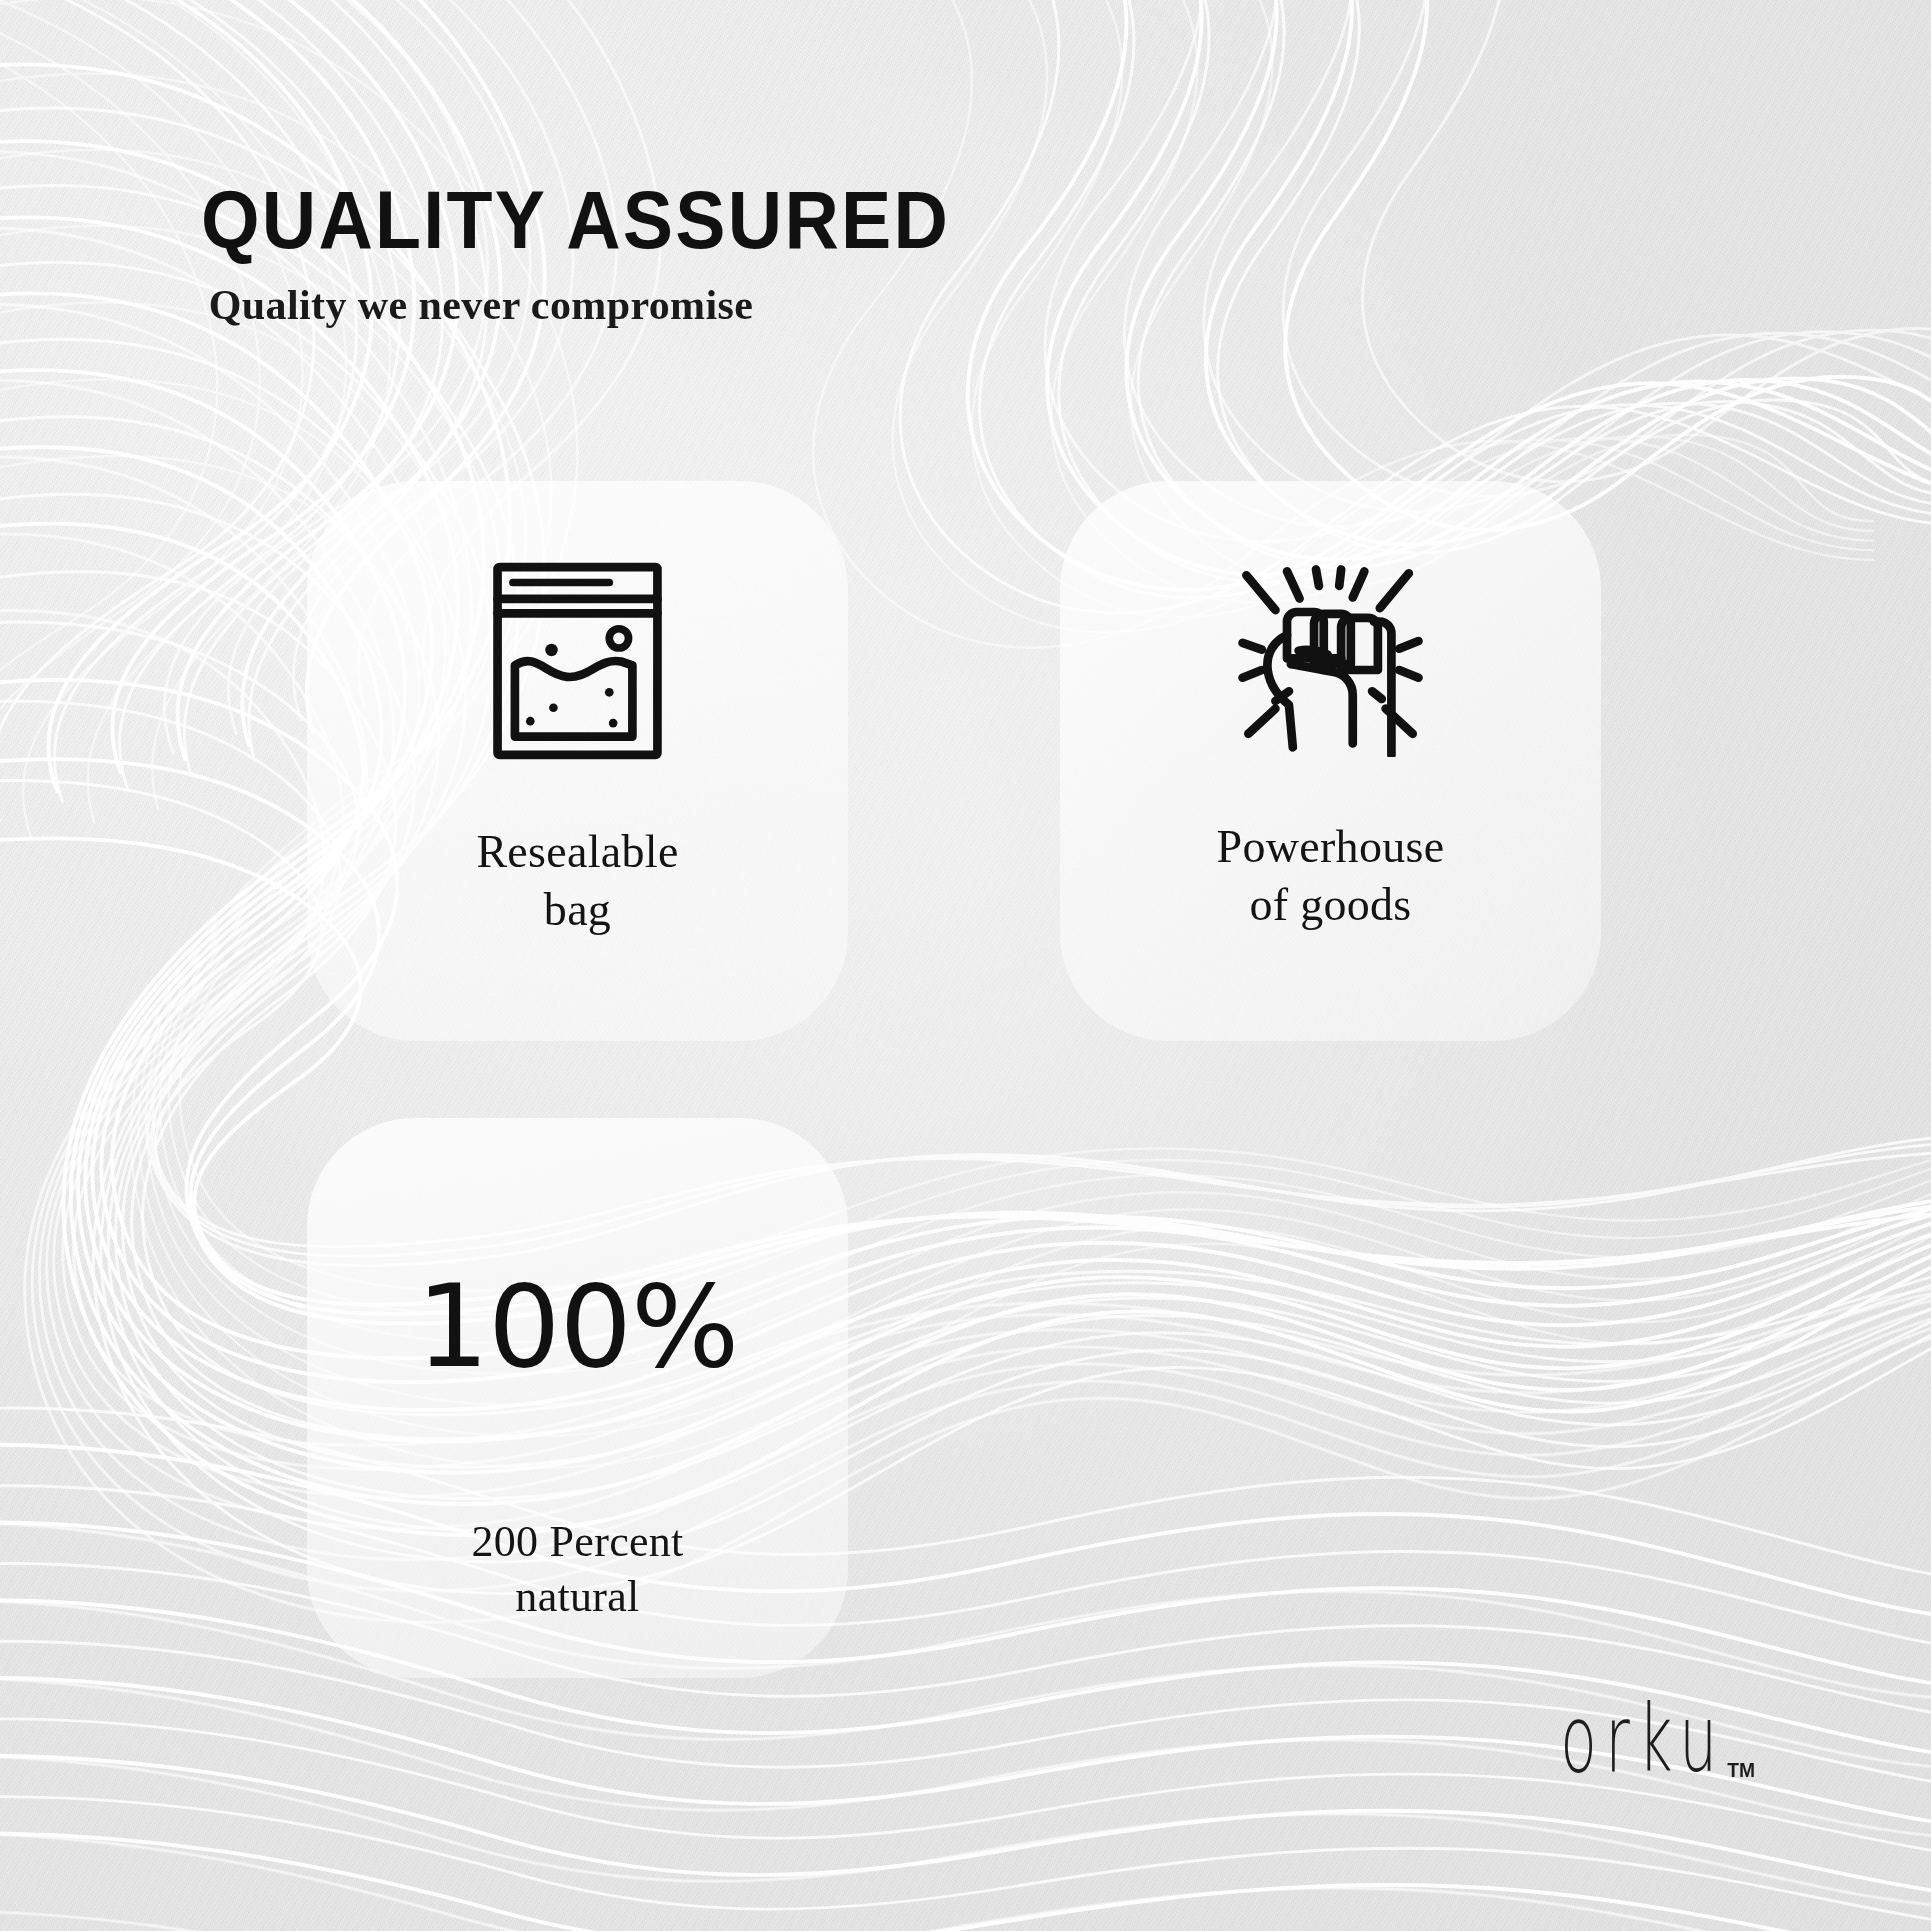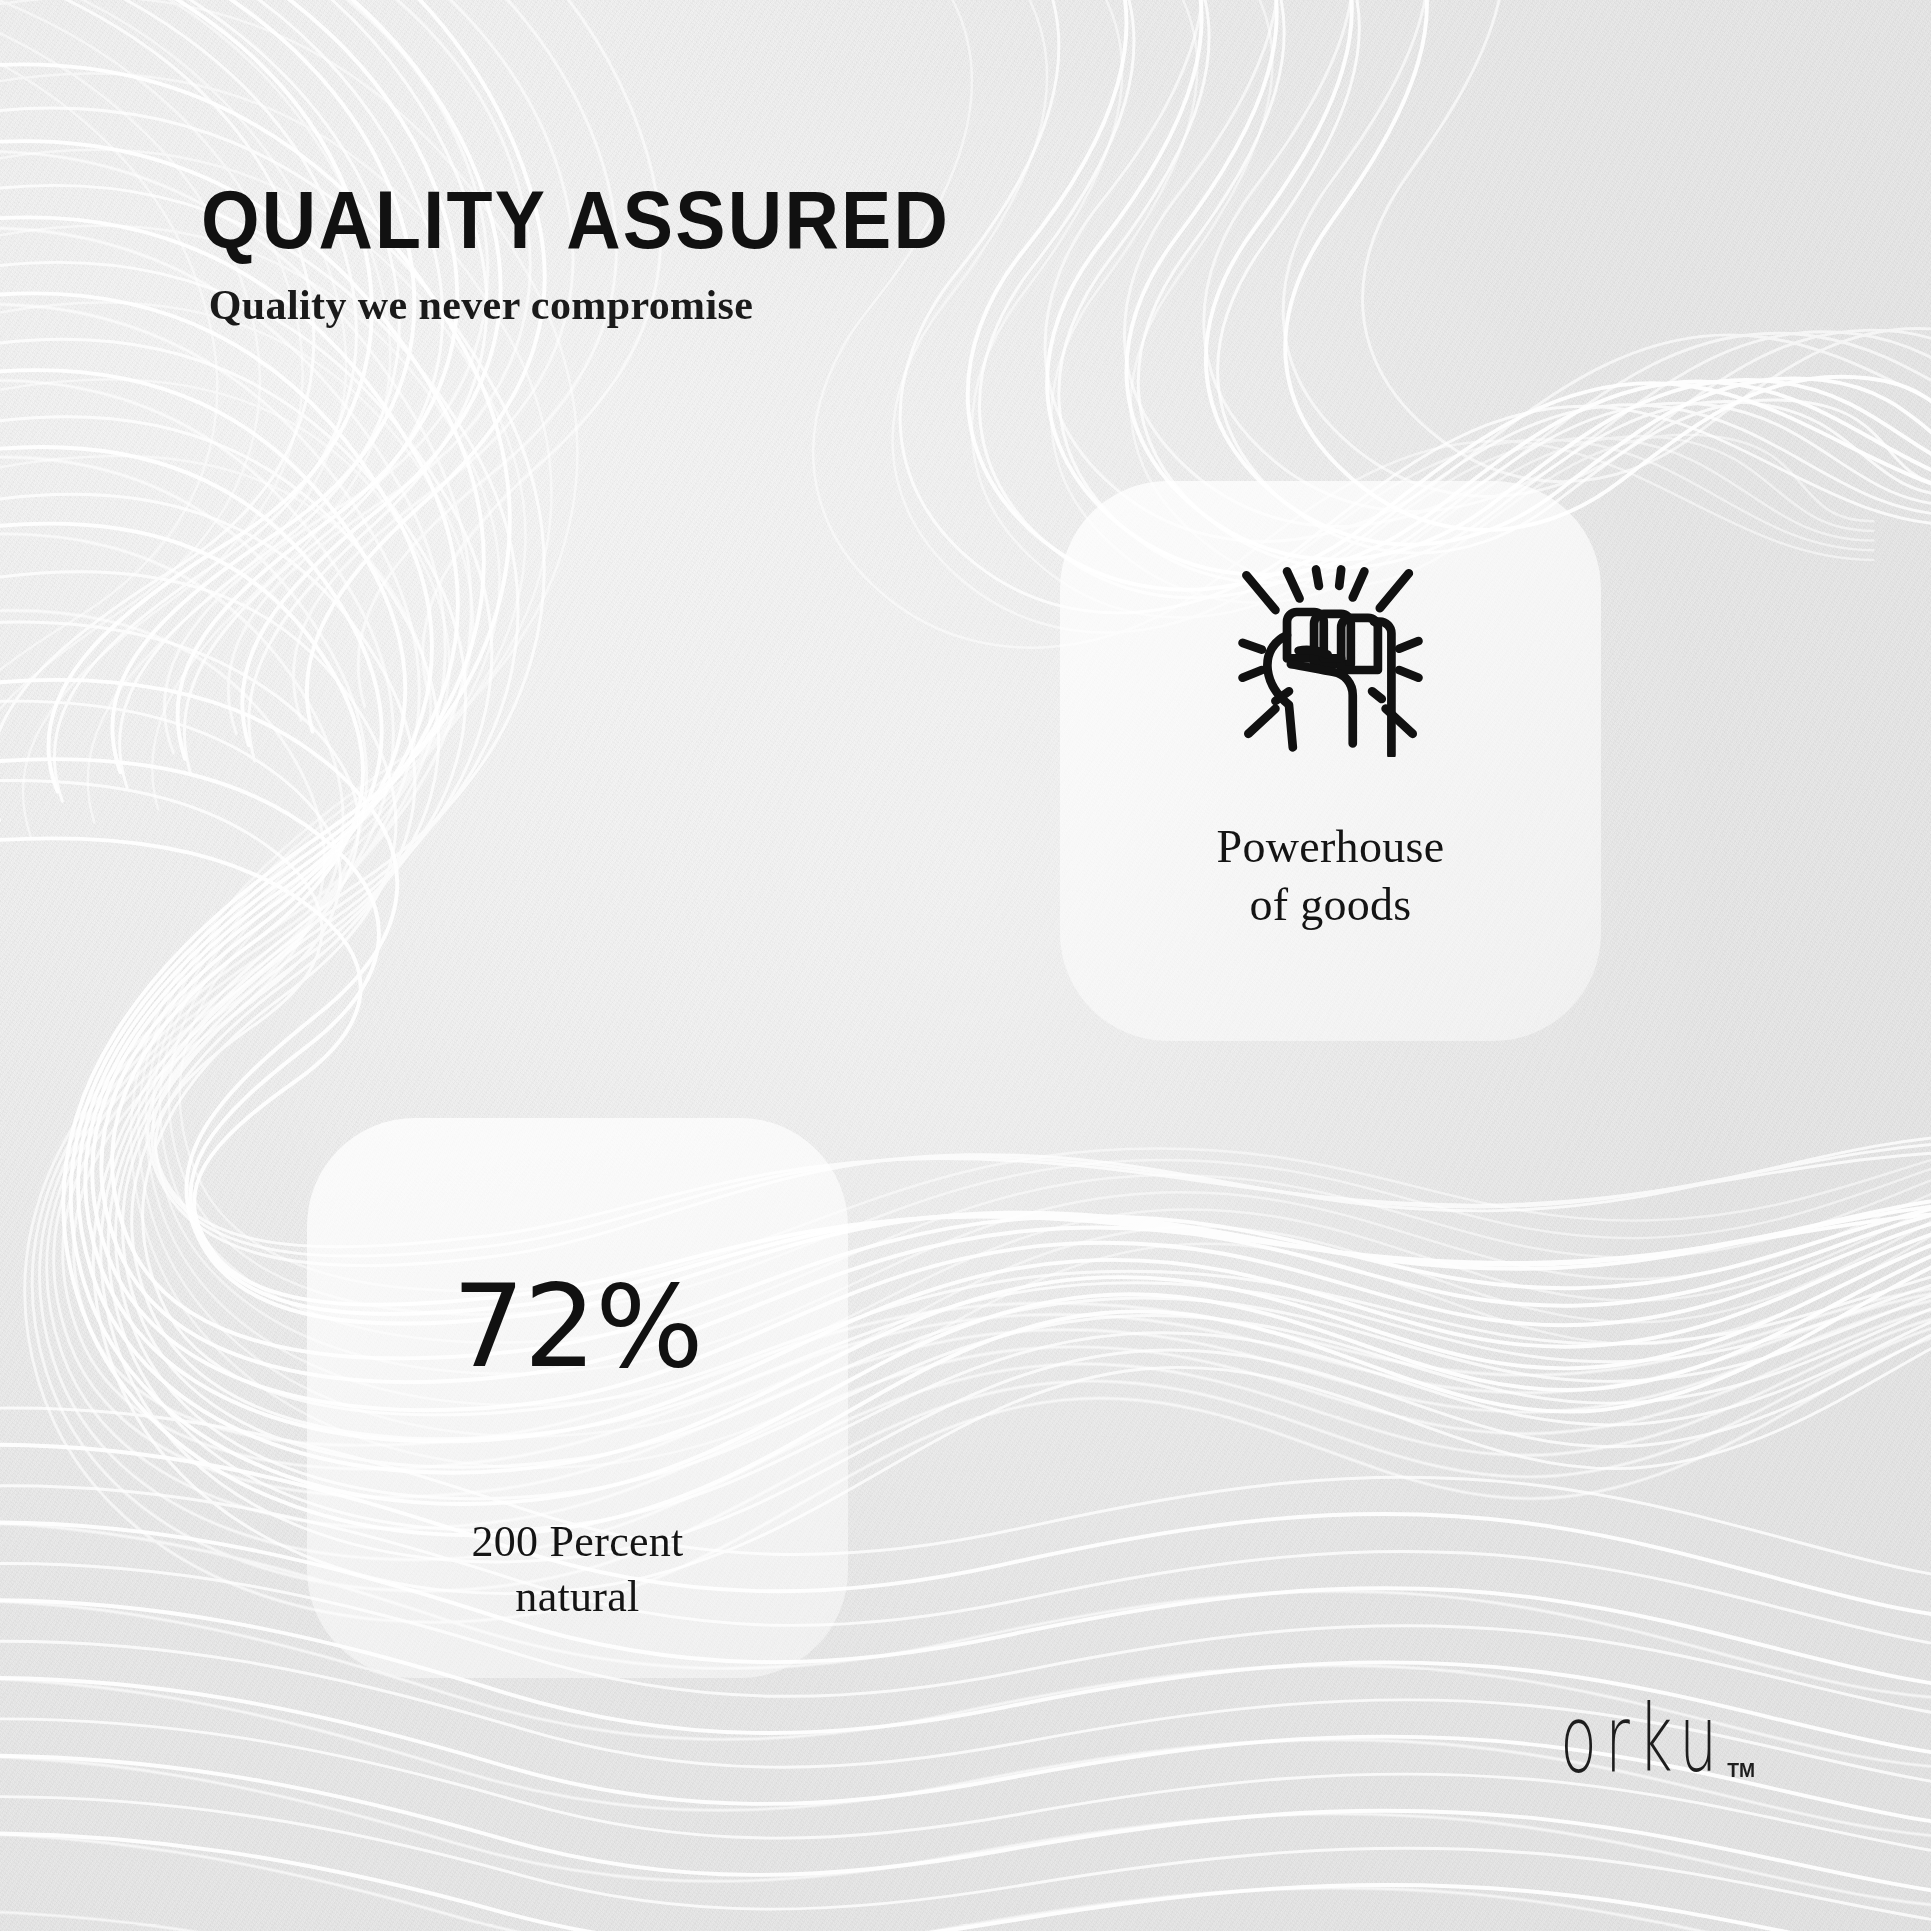--- a/index.html
+++ b/index.html
@@ -266,20 +266,39 @@
 
   <div class="content">
 
     <div class="header">
       <h1 class="poster-title">QUALITY ASSURED</h1>
       <p class="poster-subtitle">Quality we never compromise</p>
     </div>
 
     <div class="grid">
 
+      <div class="card c0">
+        <div class="card-icon">
+          <svg width="183" height="208" viewBox="0 0 190 215" fill="none" xmlns="http://www.w3.org/2000/svg" stroke="#111111" stroke-width="9" stroke-linecap="round" stroke-linejoin="round">
+            <rect x="12" y="10" width="166" height="195" rx="2"></rect>
+            <line x1="12" y1="43" x2="178" y2="43"></line>
+            <line x1="12" y1="58" x2="178" y2="58"></line>
+            <line x1="28" y1="26" x2="128" y2="26" stroke-width="8"></line>
+            <path d="M30 112 C52 98 62 122 84 124 C106 126 118 104 140 108 L152 112 L152 186 L30 186 Z"></path>
+            <circle cx="68" cy="96" r="6.5" fill="#111111" stroke="none"></circle>
+            <circle cx="138" cy="84" r="10" stroke-width="8"></circle>
+            <circle cx="128" cy="140" r="4.5" fill="#111111" stroke="none"></circle>
+            <circle cx="70" cy="156" r="4.5" fill="#111111" stroke="none"></circle>
+            <circle cx="46" cy="170" r="4.5" fill="#111111" stroke="none"></circle>
+            <circle cx="132" cy="172" r="4.5" fill="#111111" stroke="none"></circle>
+          </svg>
+        </div>
+        <div class="card-label">Resealable
+bag</div>
+      </div>
 
       <div class="card c1">
         <div class="card-icon">
           <svg width="208" height="203" viewBox="0 0 215 210" fill="none" xmlns="http://www.w3.org/2000/svg" stroke="#111111" stroke-width="9" stroke-linecap="round" stroke-linejoin="round">
 
             <line x1="20" y1="22" x2="50" y2="58"></line>
             <line x1="62" y1="18" x2="75" y2="46"></line>
             <line x1="92" y1="16" x2="95" y2="33"></line>
             <line x1="118" y1="16" x2="116" y2="33"></line>
             <line x1="142" y1="18" x2="130" y2="45"></line>
@@ -303,21 +322,21 @@
             <path d="M66 114 C80 116 96 120 110 122 C122 124 130 134 130 146 L130 196"></path>
             <path d="M74 100 C84 98 96 100 104 104"></path>
           </svg>
         </div>
         <div class="card-label">Powerhouse
 of goods</div>
       </div>
 
       <div class="card c2">
         <div class="card-icon">
-          <span class="big-stat">72%</span>
+          <span class="big-stat">100%</span>
         </div>
         <div class="card-label">200 Percent
 natural</div>
       </div>
 
 
     </div>
 
     <div class="brand">
       <span class="brand-word">orku</span>

